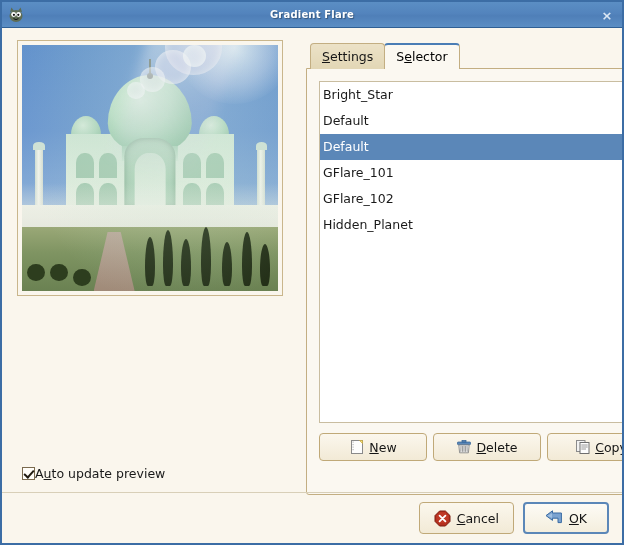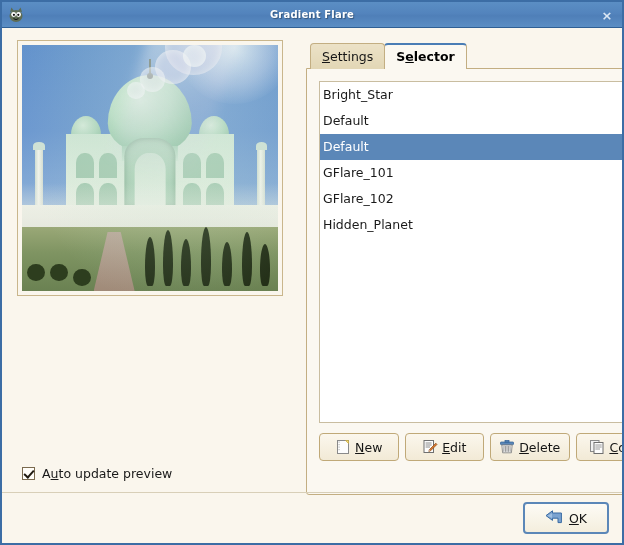--- a/index.html
+++ b/index.html
@@ -299,21 +299,20 @@
     background: radial-gradient(ellipse at 62% 6%, rgba(226,246,230,0.30) 0%, rgba(198,230,208,0.16) 45%, rgba(255,255,255,0) 78%);
   }
 
   
   .auto-update {
     position: absolute;
     left: 20px;
     top: 437px;
     display: flex;
     align-items: center;
-    gap: 7px;
     font-size: 12.5px;
     color: #191919;
     cursor: pointer;
   }
   .cbx {
     width: 13px;
     height: 13px;
     box-sizing: border-box;
     border: 1px solid #7a6a4e;
     background: #fffdf8;
@@ -359,21 +358,20 @@
     margin-right: -1px;
     cursor: pointer;
     position: relative;
   }
   .tab.active {
     background: #fbf8f1;
     border-top: 2px solid #4a7db5;
     padding-top: 4px;
     z-index: 3;
     color: #000;
-    font-weight: bold;
   }
   .tab-panel {
     position: absolute;
     left: 0;
     top: 28px;
     right: 0;
     bottom: 0;
     box-sizing: border-box;
     border: 1px solid #c3ae82;
     background: #fbf8f1;
@@ -584,33 +582,20 @@
                 <rect x="3.5" y="2.5" width="1.2" height="1.2" fill="#b9b9b9"></rect>
                 <rect x="3.5" y="5" width="1.2" height="1.2" fill="#b9b9b9"></rect>
                 <rect x="3.5" y="7.5" width="1.2" height="1.2" fill="#b9b9b9"></rect>
                 <rect x="3.5" y="10" width="1.2" height="1.2" fill="#b9b9b9"></rect>
                 <path d="M10.5 1.5 L13.5 1.5 L13.5 4.5 Z" fill="#f6e27a" stroke="#c8a83c" stroke-width=".7"></path>
               </svg>
             </span>
             <span><u>N</u><span>ew</span></span>
           </div>
 
-          <div class="btn">
-            <span>
-              <svg width="16" height="16" viewBox="0 0 16 16" class="ico">
-                <rect x="2" y="1.5" width="9.5" height="12" fill="#fdfdfd" stroke="#6f6f6f"></rect>
-                <line x1="3.6" y1="4" x2="9.6" y2="4" stroke="#8d8d8d"></line>
-                <line x1="3.6" y1="6" x2="9.6" y2="6" stroke="#8d8d8d"></line>
-                <line x1="3.6" y1="8" x2="8" y2="8" stroke="#8d8d8d"></line>
-                <path d="M13.8 4.2 L15 5.4 L8.6 11.8 L6.8 12.4 L7.4 10.6 Z" fill="#d8772e" stroke="#8c4a14" stroke-width=".7"></path>
-                <path d="M6.8 12.4 L7.4 10.6 L8 11.2 Z" fill="#f1e3c8"></path>
-              </svg>
-            </span>
-            <span><u>E</u><span>dit</span></span>
-          </div>
 
           <div class="btn">
             <span>
               <svg width="16" height="16" viewBox="0 0 16 16" class="ico">
                 <rect x="1.5" y="3" width="13" height="2.6" rx="0.6" fill="#5b87b8" stroke="#2f5f94" stroke-width=".7"></rect>
                 <rect x="6" y="1.5" width="4" height="1.6" fill="#5b87b8" stroke="#2f5f94" stroke-width=".7"></rect>
                 <path d="M2.8 6 L13.2 6 L12.4 13.8 L3.6 13.8 Z" fill="#f4f4f4" stroke="#7b7b7b" stroke-width=".8"></path>
                 <line x1="5" y1="7" x2="4.8" y2="12.8" stroke="#9c9c9c"></line>
                 <line x1="6.6" y1="7" x2="6.5" y2="12.8" stroke="#9c9c9c"></line>
                 <line x1="8" y1="7" x2="8" y2="12.8" stroke="#9c9c9c"></line>
@@ -633,20 +618,30 @@
             </span>
             <span><u>C</u><span>opy</span></span>
           </div>
 
         </div>
       </div>
     </div>
 
     <div class="action-bar">
 
+      <div class="abtn">
+        <span>
+          <svg width="17" height="17" viewBox="0 0 17 17" class="ico">
+            <polygon points="5.6,1 11.4,1 16,5.6 16,11.4 11.4,16 5.6,16 1,11.4 1,5.6" fill="#b4301f" stroke="#7d1c10" stroke-width="1"></polygon>
+            <polygon points="6.2,2.2 10.8,2.2 14.6,6 14.6,9.2 10.8,13 6.2,13 2.4,9.2 2.4,6" fill="#c9412c" opacity=".55"></polygon>
+            <path d="M5.6 5.6 L11.4 11.4 M11.4 5.6 L5.6 11.4" stroke="#ffffff" stroke-width="1.8" stroke-linecap="round"></path>
+          </svg>
+        </span>
+        <span><u>C</u><span>ancel</span></span>
+      </div>
 
       <div class="abtn default">
         <span>
           <svg width="18" height="16" viewBox="0 0 18 16" class="ico">
             <path d="M7.5 3 L7.5 0.8 L1 5.6 L7.5 10.4 L7.5 8.2 L13 8.2 L13 12.6 L16.4 12.6 L16.4 3 Z" fill="#7ba3d0" stroke="#3a6ba3" stroke-width="1" stroke-linejoin="round"></path>
             <path d="M7 3.6 L2.2 5.7 L7 8" fill="#a9c6e4" opacity=".8"></path>
           </svg>
         </span>
         <span><u>O</u><span>K</span></span>
       </div>

